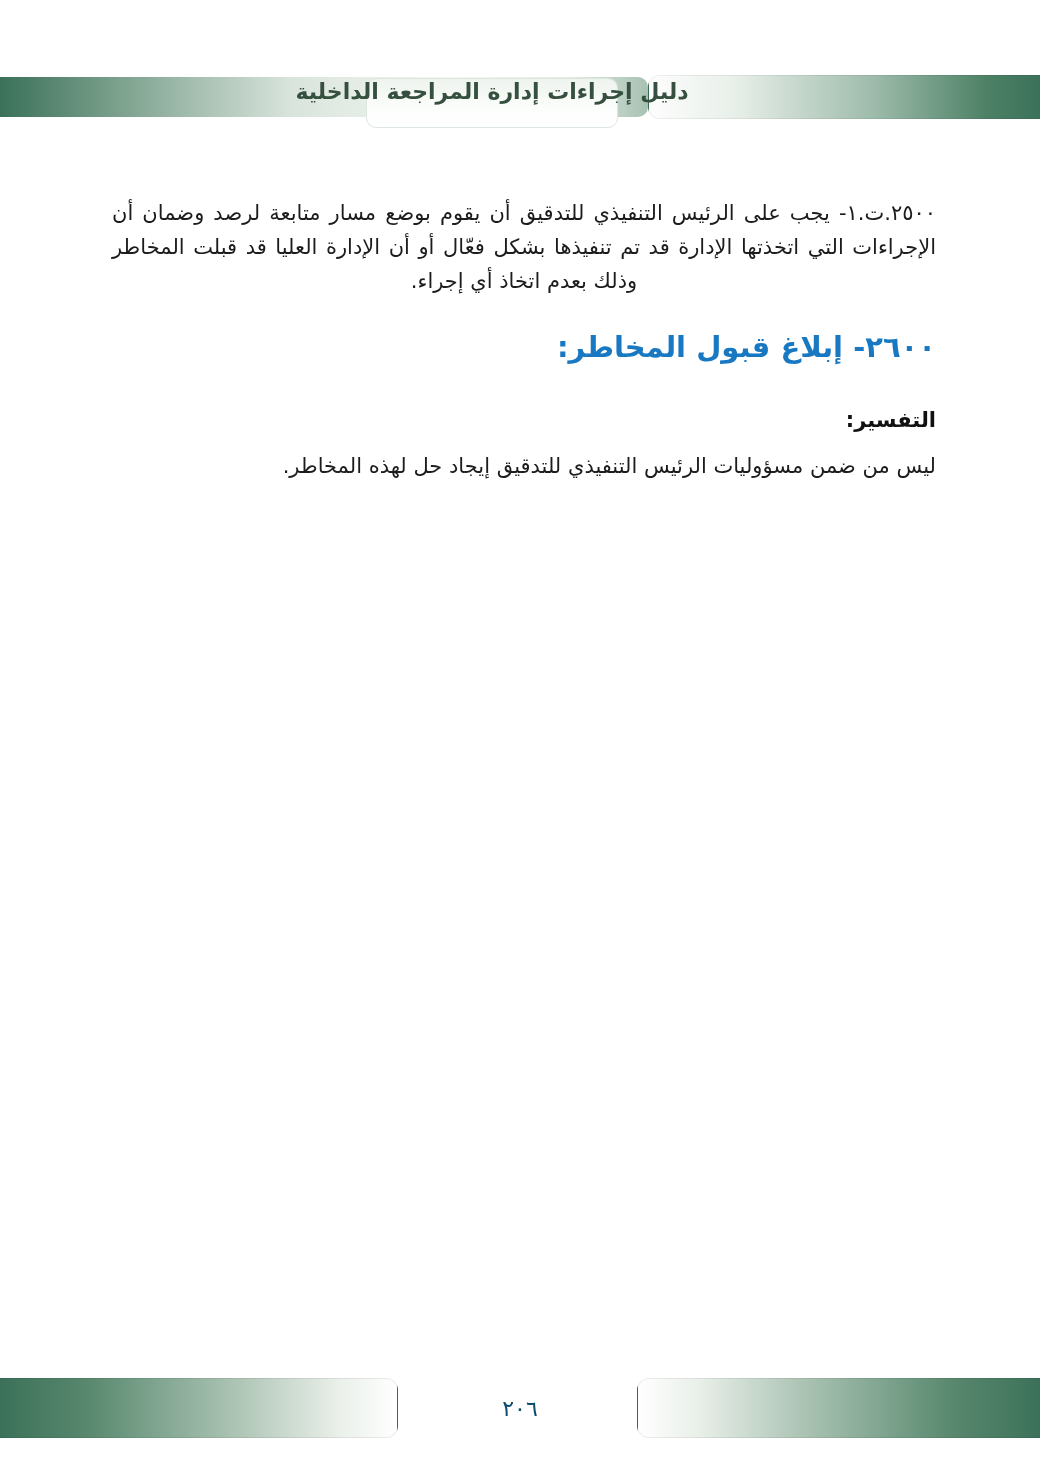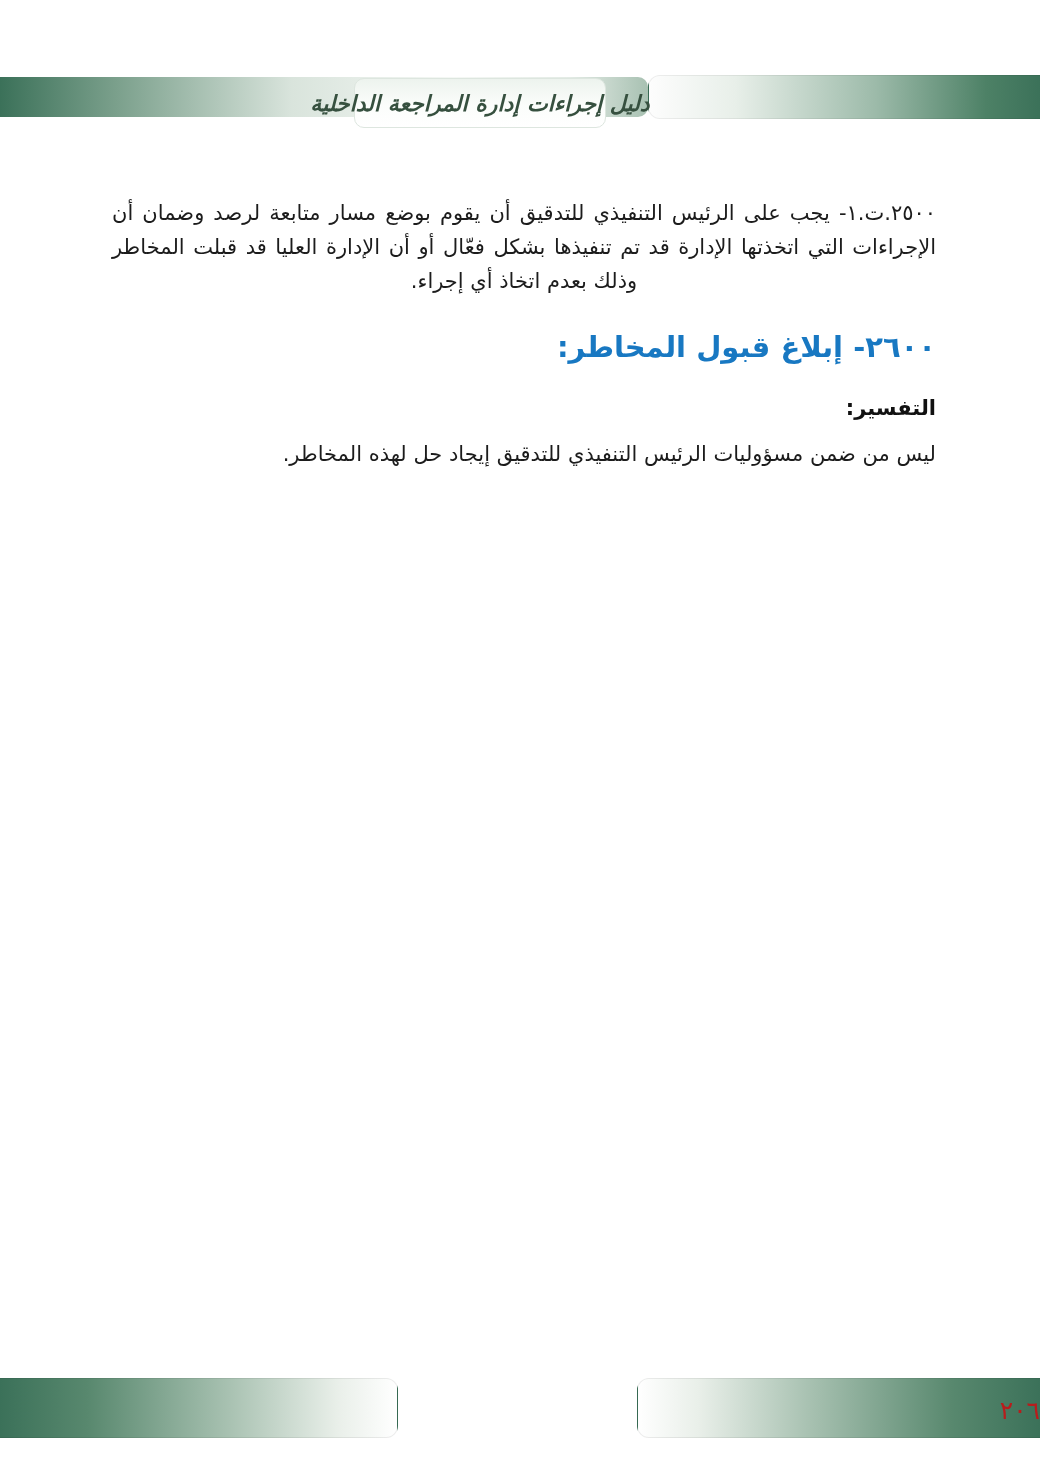--- a/index.html
+++ b/index.html
@@ -46,31 +46,29 @@
     height: 42px;
     background: linear-gradient(90deg,
       #fdfdfd 0%,
       #e8efe9 22%,
       #9cbaa9 58%,
       #4d8166 86%,
       var(--band-green, #3b7159) 100%);
   }
   .title-tab {
     position: absolute;
-    left: 354px;
+    left: 366px;
     top: 78px;
     width: 250px;
     height: 48px;
     background: linear-gradient(180deg, #edf3ee 0%, #fbfdfb 55%, #ffffff 100%);
     border: 1px solid #dde6df;
     border-radius: 10px;
     display: flex;
-    align-items: center;
     justify-content: center;
-    font-style: italic;
   }
   .doc-title {
     margin: 0;
     font-size: 22px;
     font-weight: bold;
     color: var(--title-green, #36503f);
     direction: rtl;
     white-space: nowrap;
   }
 
@@ -94,21 +92,21 @@
     margin-top: 6px;
   }
   .section-heading {
     margin: 26px 0 16px 0;
     font-size: 29px;
     font-weight: bold;
     color: var(--heading-blue, #1878c2);
     text-align: right;
   }
   .sub-heading {
-    margin: 20px 0 12px 0;
+    margin: 32px 0 12px 0;
     font-size: 21px;
     font-weight: bold;
     color: #111111;
     text-align: right;
   }
 
   
   .page-footer { position: absolute; left: 0; bottom: 0; width: 100%; height: 110px; }
   .fband {
     position: absolute;
@@ -140,23 +138,23 @@
       #e9efe9 15%,
       #a9c2b2 42%,
       #58886e 78%,
       var(--band-green, #3b7159) 100%);
   }
   .page-number {
     position: absolute;
     top: 26px;
     left: 0;
     width: 100%;
-    text-align: right;
-    font-size: 25px;
-    color: #b91c1c;
+    text-align: center;
+    font-size: 22px;
+    color: #0c4a6e;
     direction: rtl;
   }
 </style>
 </head>
 <body>
 
 <div class="page">
 
   <header class="page-header">
     <div class="band band-left"></div>

